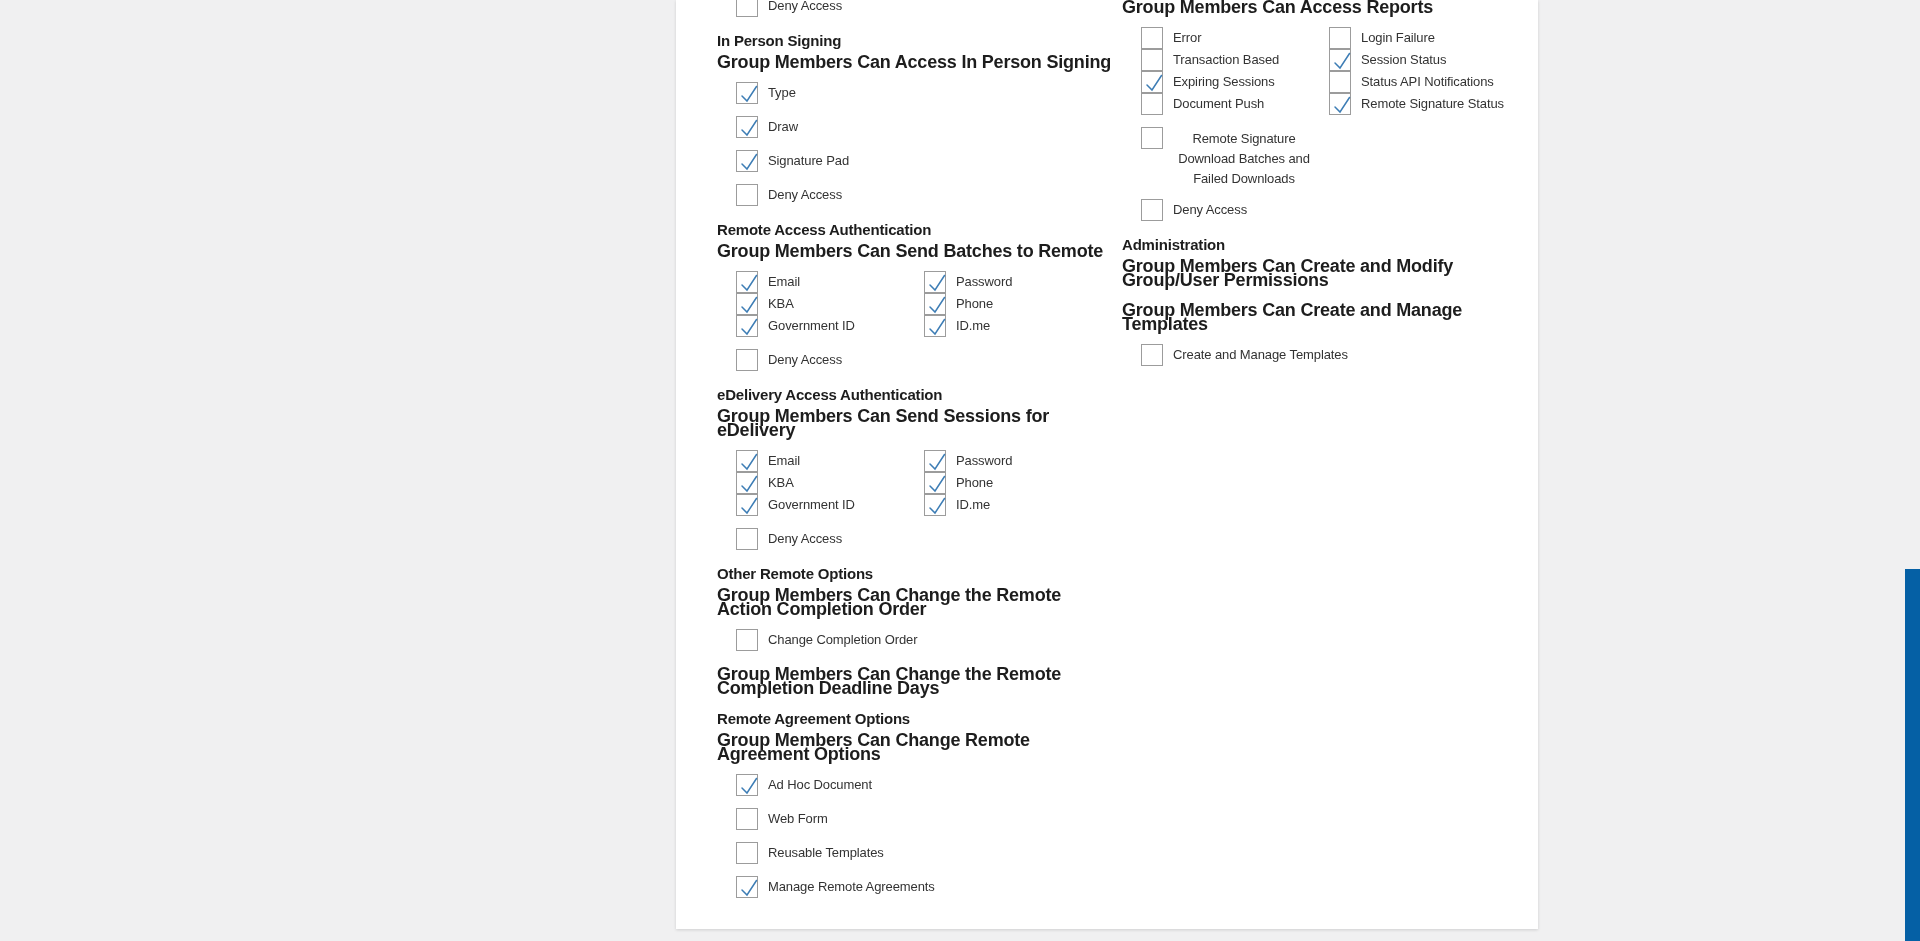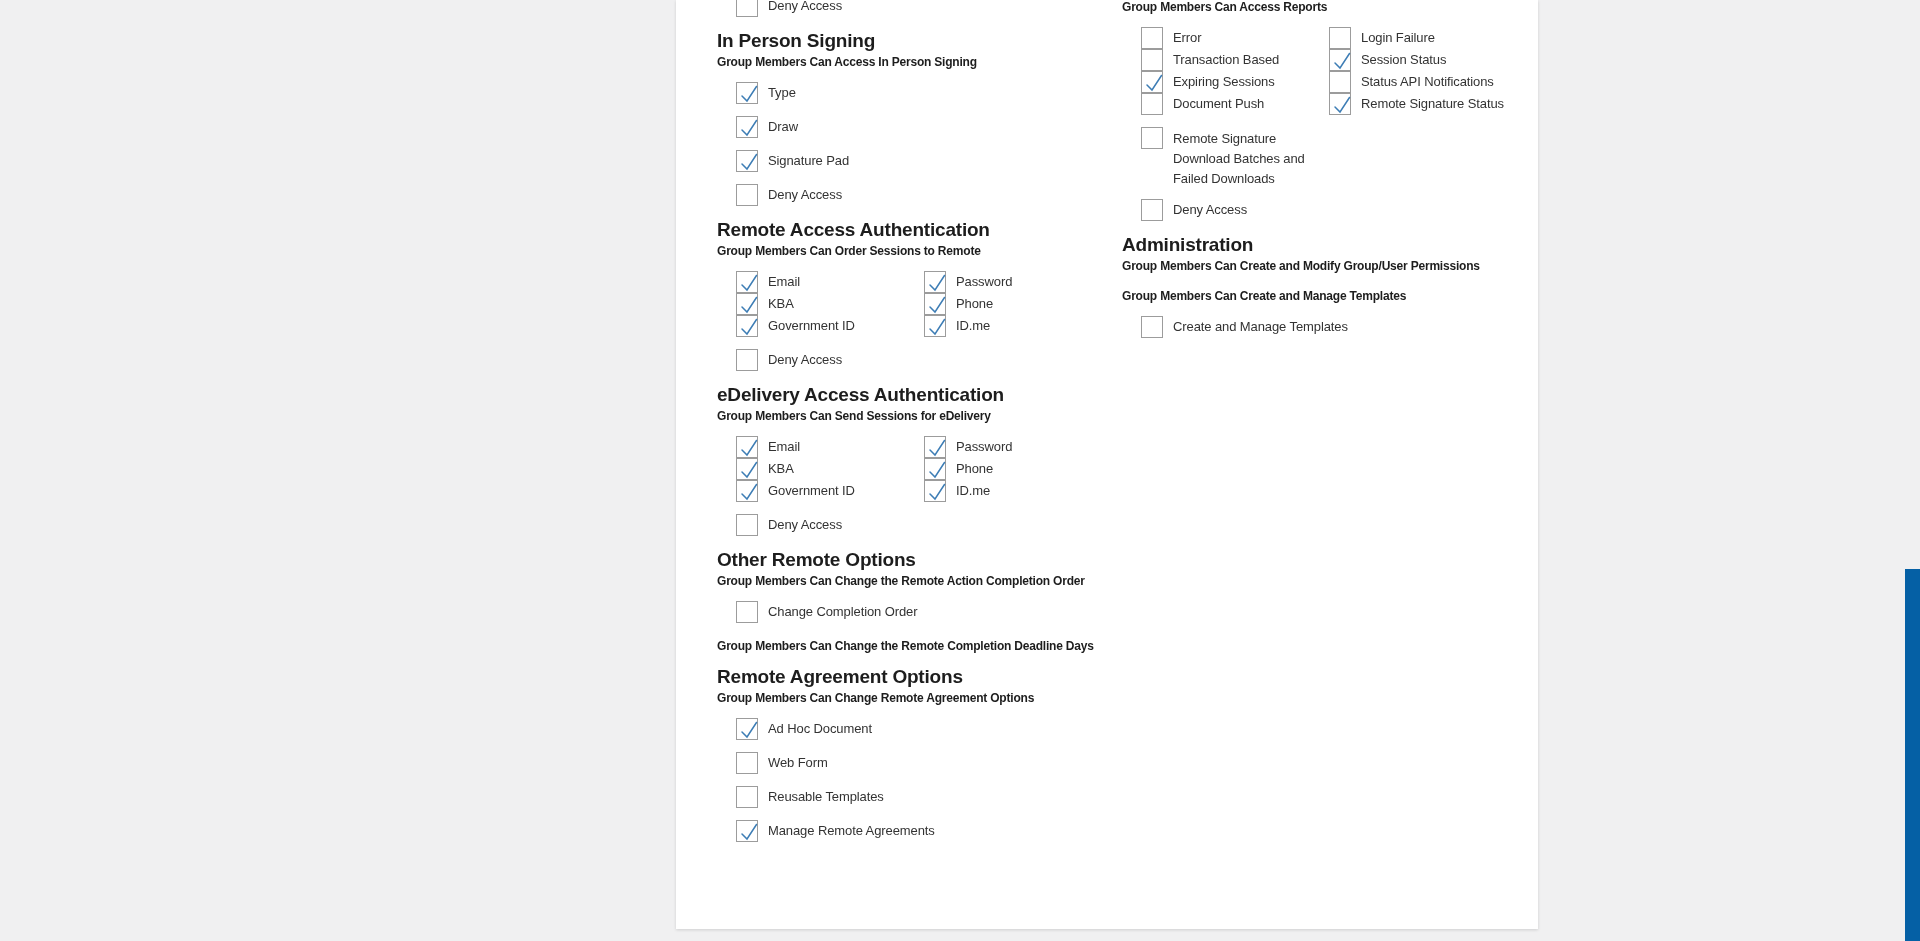--- a/index.html
+++ b/index.html
@@ -15,25 +15,25 @@
   }
   .panel{
     position:absolute; left:676px; top:0; width:862px; height:929px;
     background:var(--panel);
     box-shadow:0 1px 3px rgba(0,0,0,0.14);
   }
   .col{position:absolute; top:0; display:flow-root;}
   .col-left{left:41px; width:395px;}
   .col-right{left:446px; width:416px;}
   h2.section{
-    font-size:19px; line-height:16px; font-weight:700; color:var(--heading);
+    font-size:15px; line-height:16px; font-weight:700; color:var(--heading);
     letter-spacing:-0.2px; margin:16px 0 6px 0;
   }
   .sub{
-    font-size:12px; line-height:14px; font-weight:700; color:var(--heading);
+    font-size:18px; line-height:14px; font-weight:700; color:var(--heading);
     letter-spacing:-0.2px; margin:0 0 13px 0;
   }
   .sub.gap{margin-top:16px;}
   .rows{margin-left:19px;}
   .row{display:flex; align-items:flex-start; margin-bottom:12px;}
   .row.partial{margin-top:-5px;}
   .grid2{
     display:grid; grid-template-columns:188px auto; 
     margin:0 0 12px 19px;
   }
@@ -96,21 +96,21 @@
           </span>
         <span class="lbl">Signature Pad</span>
       </div>
       <div class="row">
         <span class="cb"></span>
         <span class="lbl">Deny Access</span>
       </div>
     </div>
 
     <h2 class="section">Remote Access Authentication</h2>
-    <div class="sub">Group Members Can Order Sessions to Remote</div>
+    <div class="sub">Group Members Can Send Batches to Remote</div>
     <div class="grid2">
       <div class="row">
         <span class="cb checked">
             <svg width="22" height="24" viewBox="0 0 22 24">
               <path d="M4 13 L9 18 L18.5 3.5"></path>
             </svg>
           </span>
         <span class="lbl">Email</span>
       </div>
       <div class="row">
@@ -303,21 +303,21 @@
       <div class="row">
         <span class="cb checked">
             <svg width="22" height="24" viewBox="0 0 22 24">
               <path d="M4 13 L9 18 L18.5 3.5"></path>
             </svg>
           </span>
         <span class="lbl">Remote Signature Status</span>
       </div>
     </div>
     <div class="rows">
-      <div class="row" style="margin-bottom:10px;">
+      <div class="row" style="margin-bottom:10px;text-align:center;">
         <span class="cb"></span>
         <span class="lbl wide">Remote Signature Download Batches and Failed Downloads</span>
       </div>
       <div class="row">
         <span class="cb"></span>
         <span class="lbl">Deny Access</span>
       </div>
     </div>
 
     <h2 class="section">Administration</h2>

